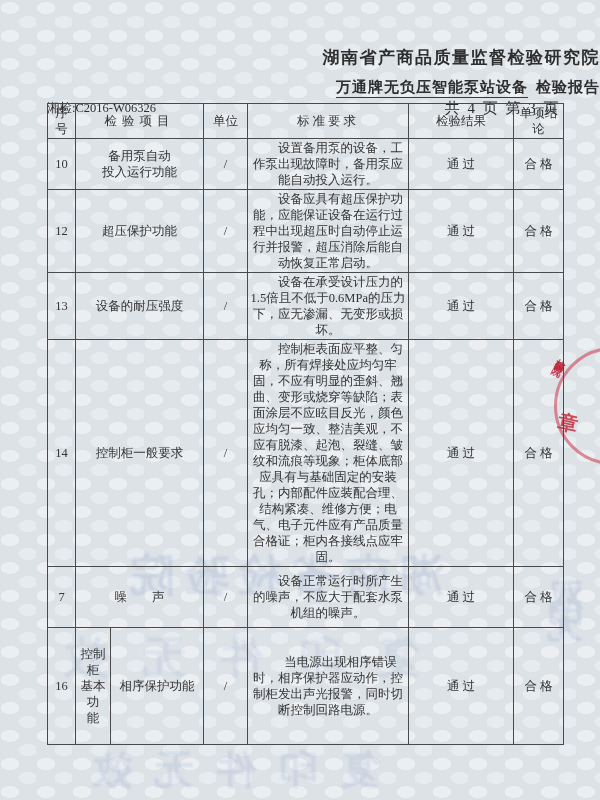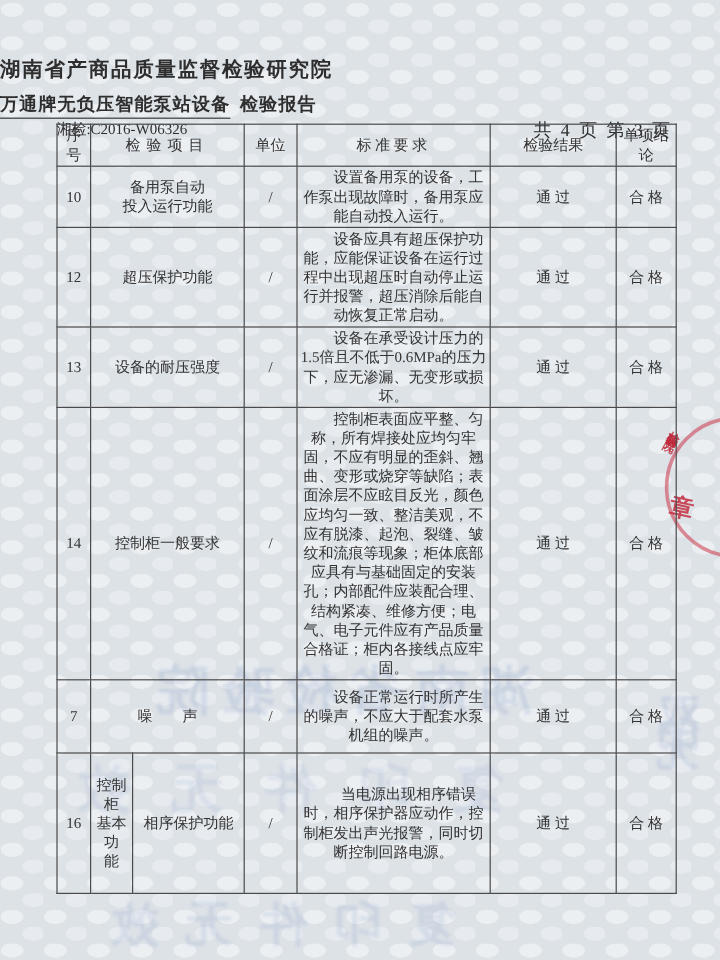--- a/index.html
+++ b/index.html
@@ -35,25 +35,25 @@
     position:absolute;left:557px;top:352px;
     writing-mode:vertical-rl;font-size:10px;letter-spacing:2px;
     color:rgba(190,40,58,.8);transform:rotate(28deg);font-weight:bold;
   }
   .stamp-char{
     position:absolute;left:558px;top:410px;font-size:20px;font-weight:bold;
     color:rgba(195,45,62,.85);transform:rotate(12deg);
   }
   
   .institute{
-    position:absolute;top:46px;left:0;width:100%;text-align:left;
+    position:absolute;top:46px;left:0;width:100%;text-align:right;
     font-size:17px;font-weight:bold;letter-spacing:1.5px;color:#2e2e2e;
   }
   .subtitle{
-    position:absolute;top:78px;left:0;width:100%;text-align:left;
+    position:absolute;top:78px;left:0;width:100%;text-align:right;
     font-size:15px;font-weight:bold;color:#2e2e2e;letter-spacing:1px;
   }
   .subtitle .product{border-bottom:1.5px solid #3a3a3a;padding-bottom:2px;}
   .subtitle .rtype{margin-left:8px;}
   .report-no{
     position:absolute;top:100px;left:47px;font-size:12.5px;font-weight:normal;color:#2e2e2e;
   }
   .pagination{
     position:absolute;top:99px;left:440px;width:125px;text-align:center;
     font-size:15px;color:#2e2e2e;letter-spacing:2px;

